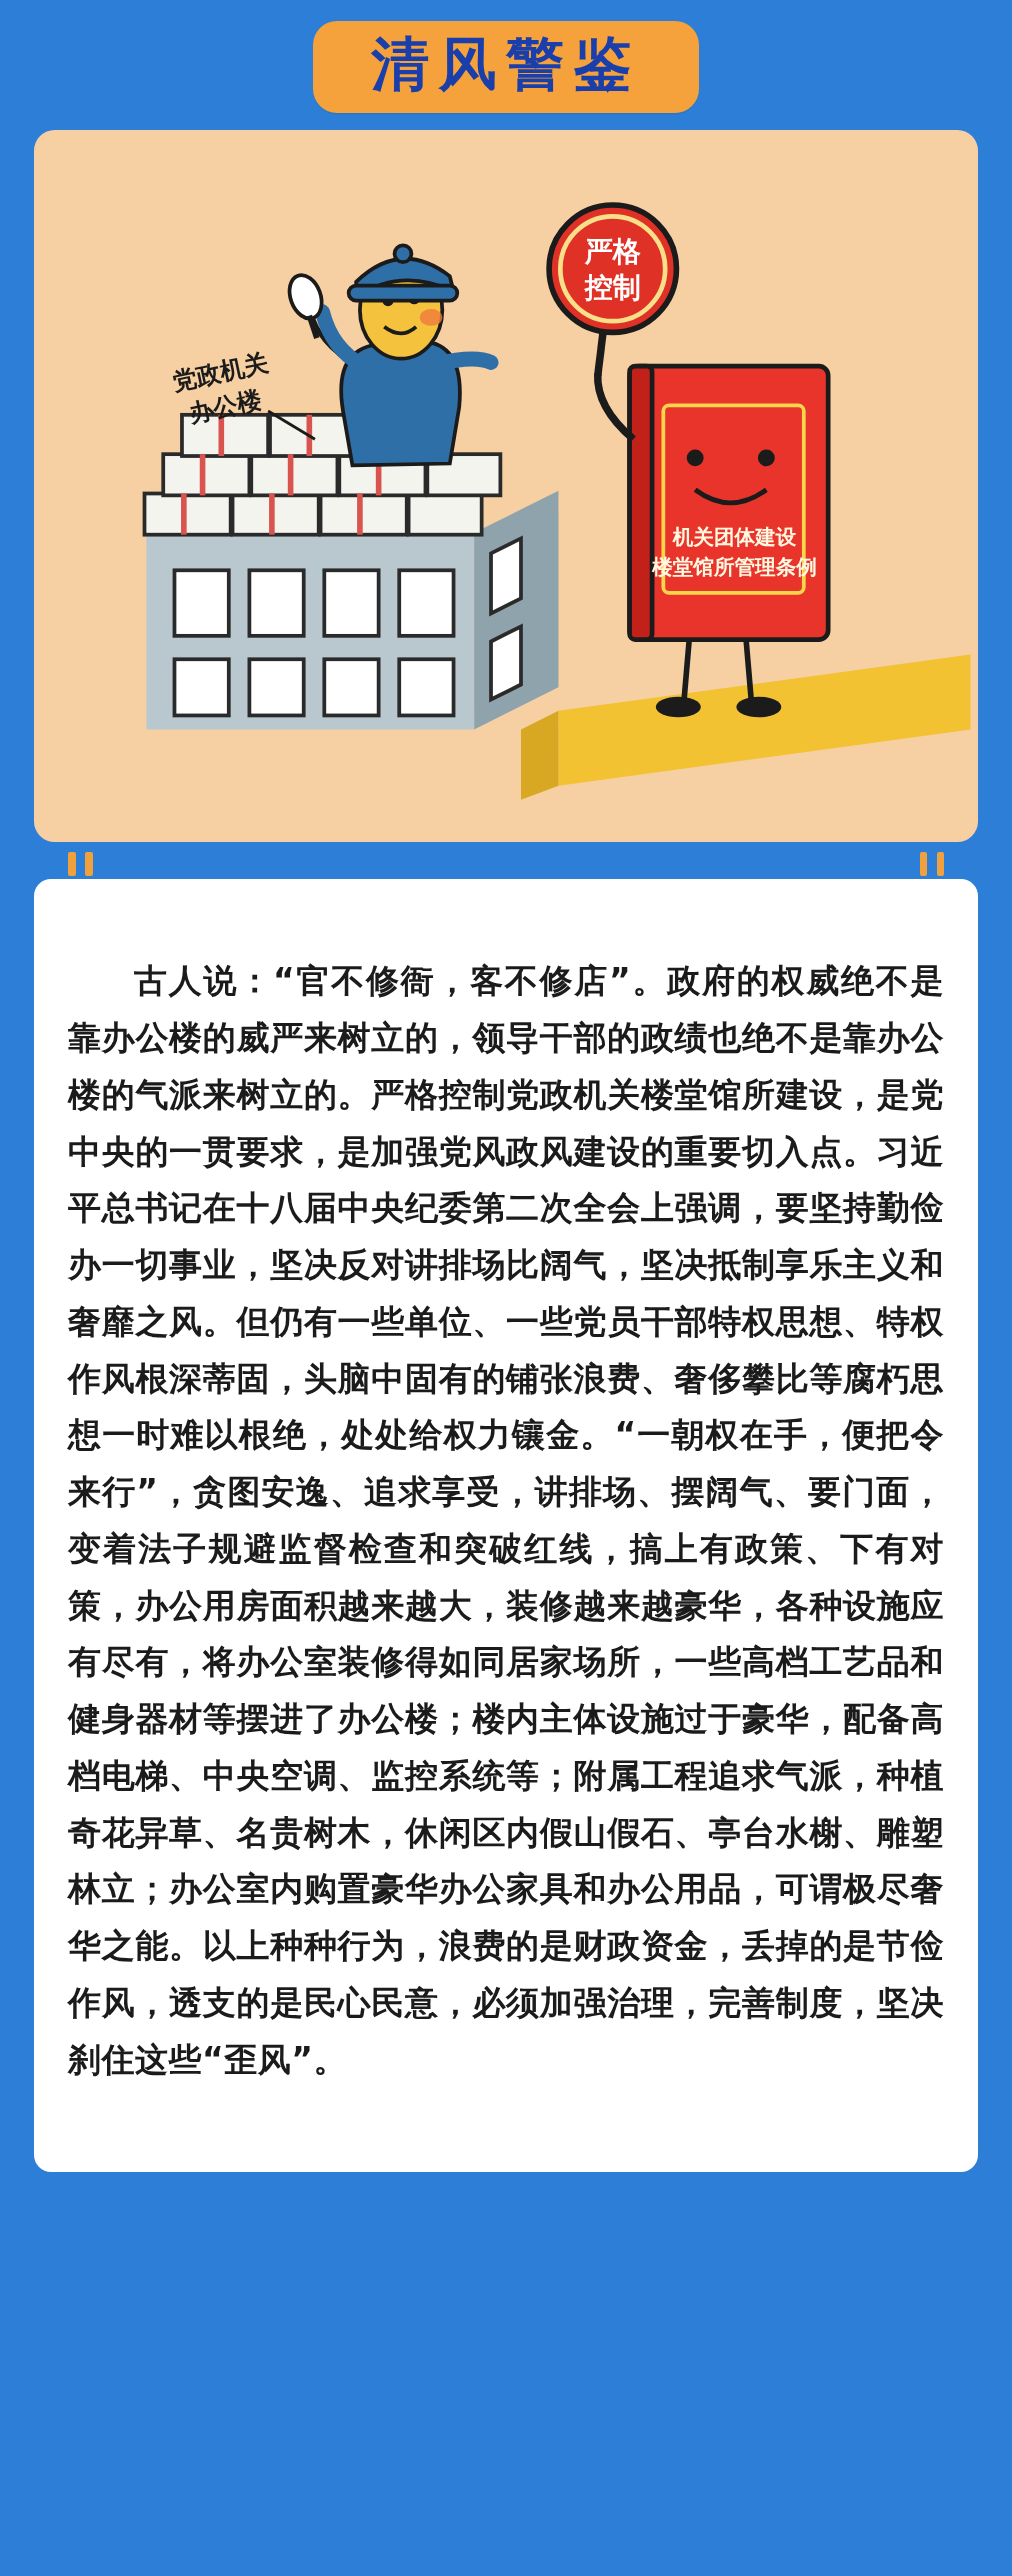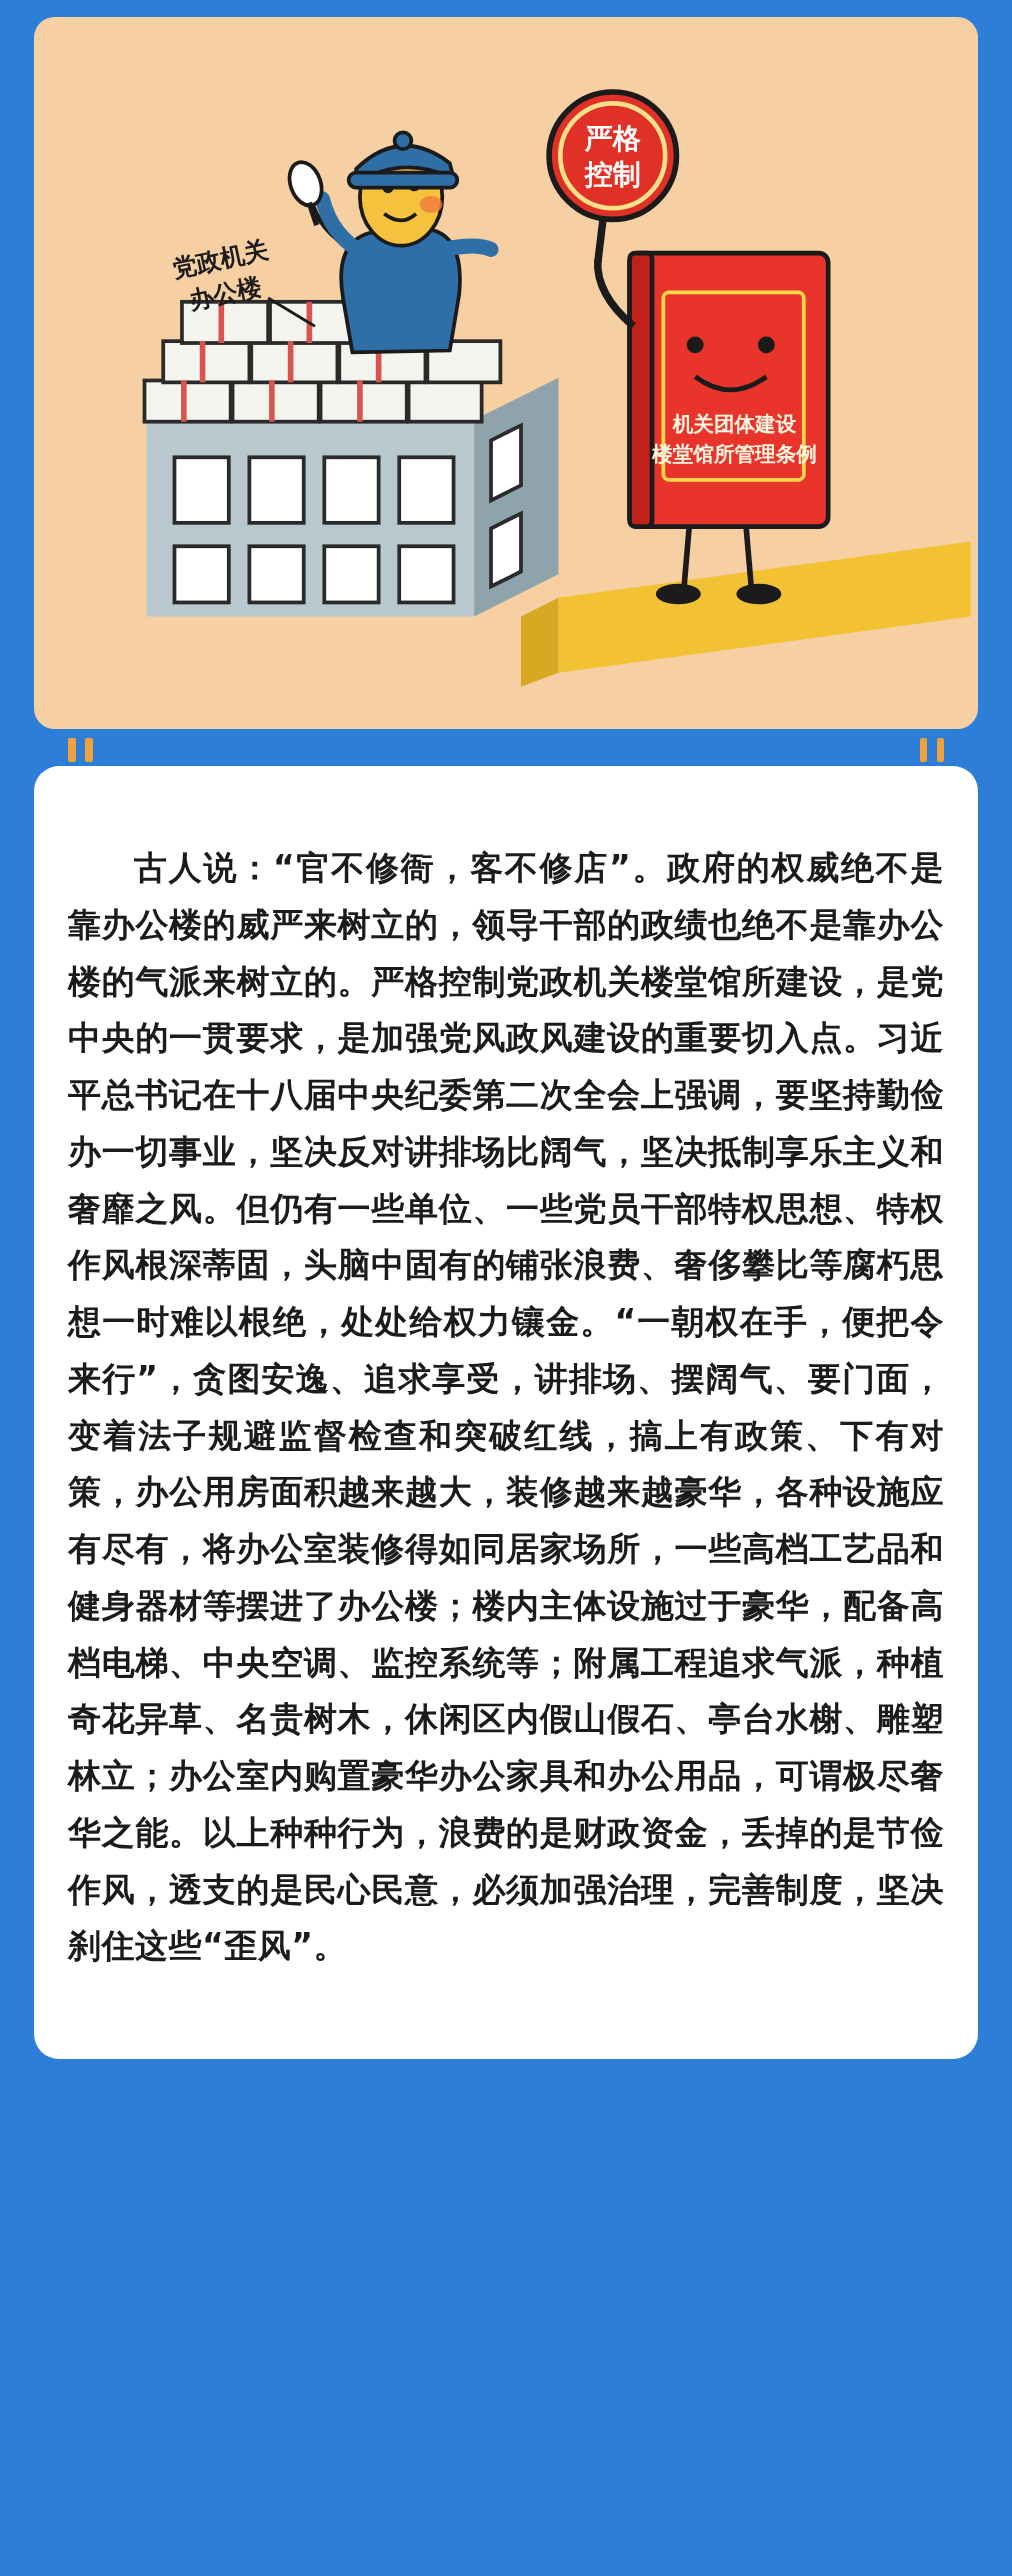--- a/index.html
+++ b/index.html
@@ -77,40 +77,45 @@
     border-radius: 1.9px;
   }
   .tick.t1 { left: 34px; }
   .tick.t2 { left: 51px; }
   .tick.t3 { right: 51px; }
   .tick.t4 { right: 34px; }
 
   
   .text-card {
     background: #ffffff;
-    border-radius: 25px;
+    border-radius: 17px;
     padding: 41px 34px 51px 34px;
   }
   .body-text {
     font-family: "DejaVu Sans", "Liberation Sans", sans-serif;
     font-weight: bold;
     font-size: 33px;
     line-height: 1.72;
     color: #1b1b1b;
     text-align: justify;
     text-indent: 2em;
     word-break: break-all;
     letter-spacing: 0.5px;
   }
 </style>
 </head>
 <body>
 
 <div class="page">
 
+  <div class="title-wrap">
+    <div class="title-badge">
+      <div class="title-text">清风警鉴</div>
+    </div>
+  </div>
 
   <div class="illus-card">
     <svg class="illus-svg" viewBox="0 0 1008 760" preserveAspectRatio="xMidYMid meet">
 
       <g>
         <polygon points="560,620 1000,560 1000,640 560,700" fill="#f2c233"></polygon>
         <polygon points="560,700 560,620 520,640 520,715" fill="#d9a822"></polygon>
       </g>
 
       <g>

